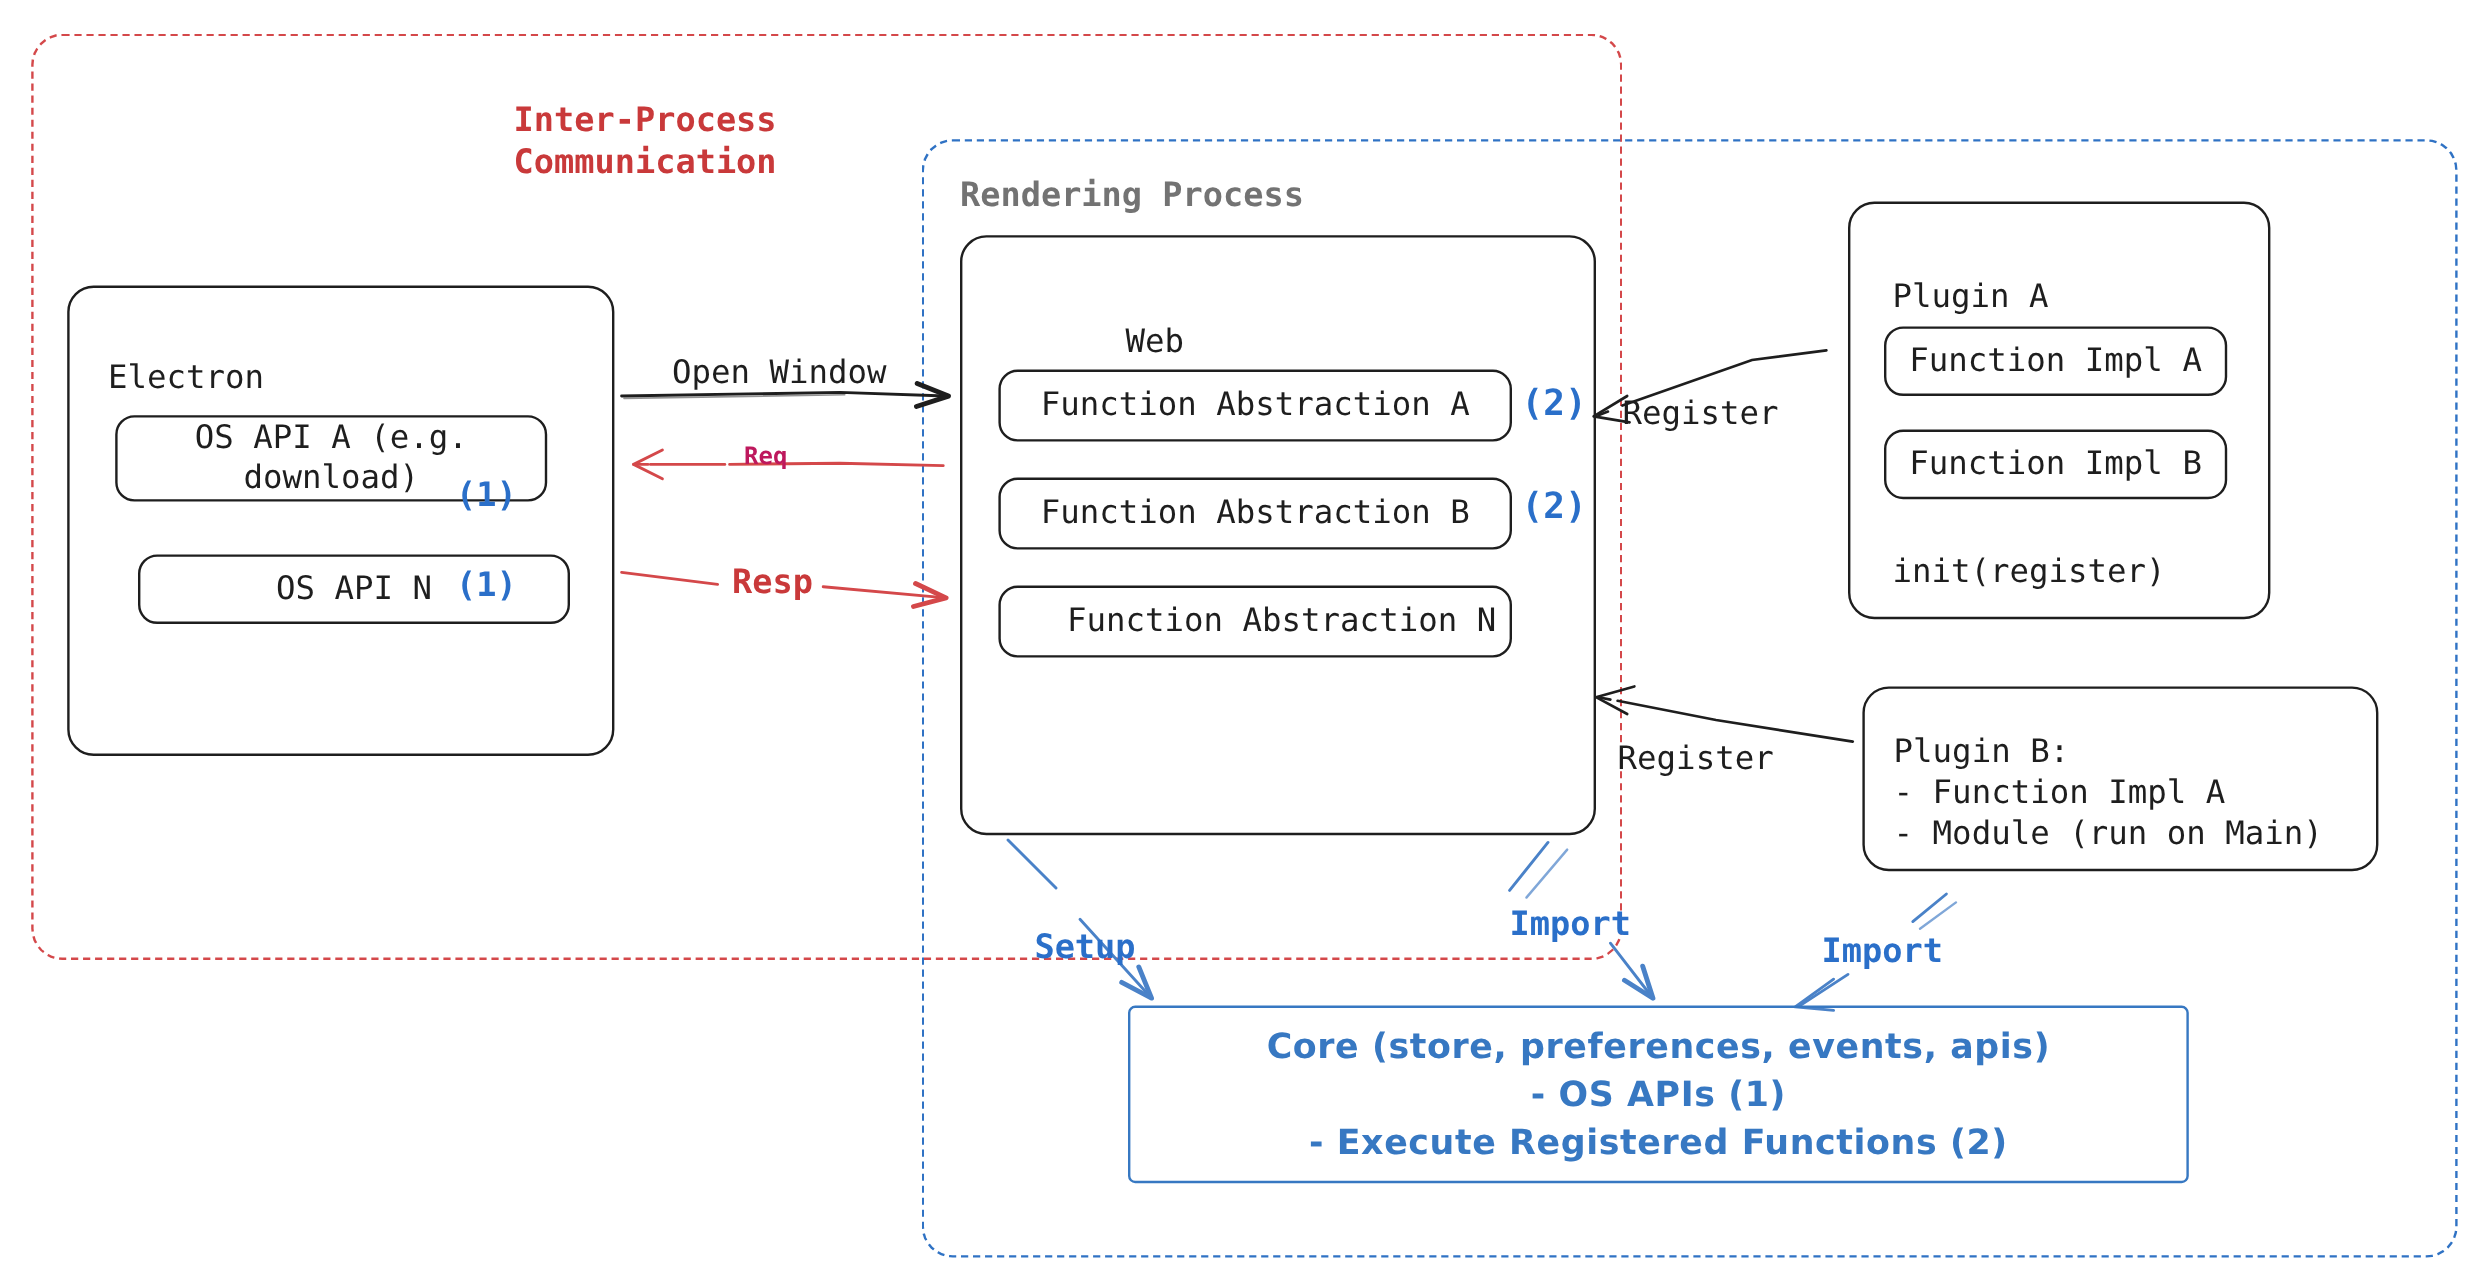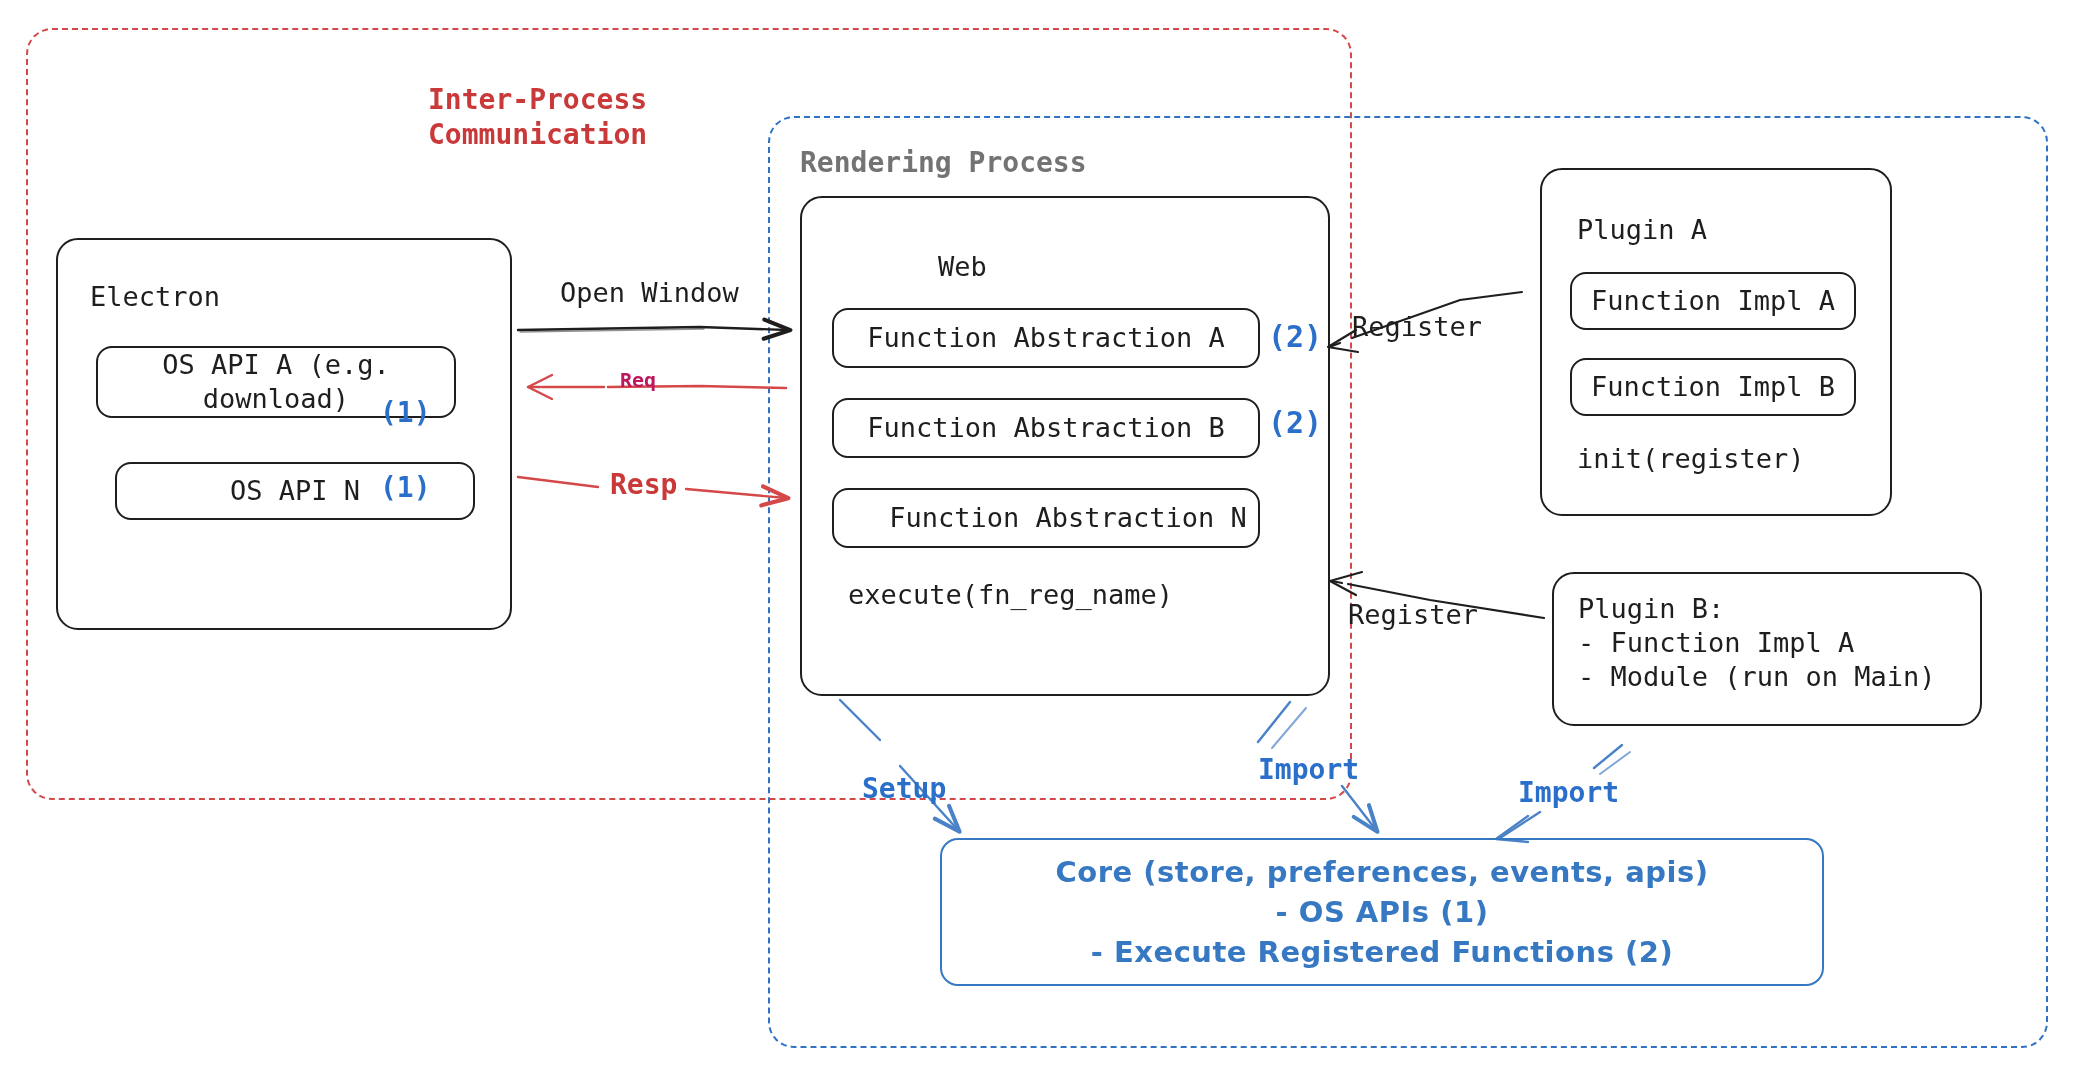--- a/index.html
+++ b/index.html
@@ -47,21 +47,21 @@
     text-align: center;
   }
   .label {
     position: absolute;
     white-space: pre;
     line-height: 1.26;
   }
   .mono {
     font-family: "DejaVu Sans Mono", "Liberation Mono", monospace;
   }
-  .black { color: #1e1e1e; }
+  .black { color: #1e1e1e; margin-top: 18px; }
 
   
   #ipc-container {
     position: absolute;
     left: 26px; top: 28px;
     width: 1326px; height: 772px;
     border: 2.6px dashed #d4484a;
     border-radius: 26px;
     box-sizing: border-box;
   }
@@ -104,21 +104,21 @@
     left: 1578px; top: 592px;
     font-size: 27px;
   }
 
   
   #core-box {
     position: absolute;
     left: 940px; top: 838px;
     width: 884px; height: 148px;
     border: 2.6px solid #3778c2;
-    border-radius: 18px;
+    border-radius: 6px;
     box-sizing: border-box;
     display: flex;
     flex-direction: column;
     align-items: center;
     justify-content: center;
   }
   #core-box .core-line {
     font-family: "DejaVu Sans", "Liberation Sans", sans-serif;
     font-weight: bold;
     font-size: 29px;
@@ -264,21 +264,20 @@
 
   <div class="node rbox-inner" id="fa-b-box">
     <span class="box-text mono">Function Abstraction B</span>
   </div>
   <div class="label mono" id="fa-b-marker">(2)</div>
 
   <div class="node rbox-inner" id="fa-n-box">
     <span class="box-text mono">Function Abstraction N</span>
   </div>
 
-  <div class="label mono black" id="execute-label">execute(fn_reg_name)</div>
 
   <div class="node rbox" id="plugin-a-box"></div>
   <div class="label mono black" id="plugin-a-title">Plugin A</div>
 
   <div class="node rbox-inner" id="fn-impl-a-box">
     <span class="box-text mono">Function Impl A</span>
   </div>
   <div class="node rbox-inner" id="fn-impl-b-box">
     <span class="box-text mono">Function Impl B</span>
   </div>

